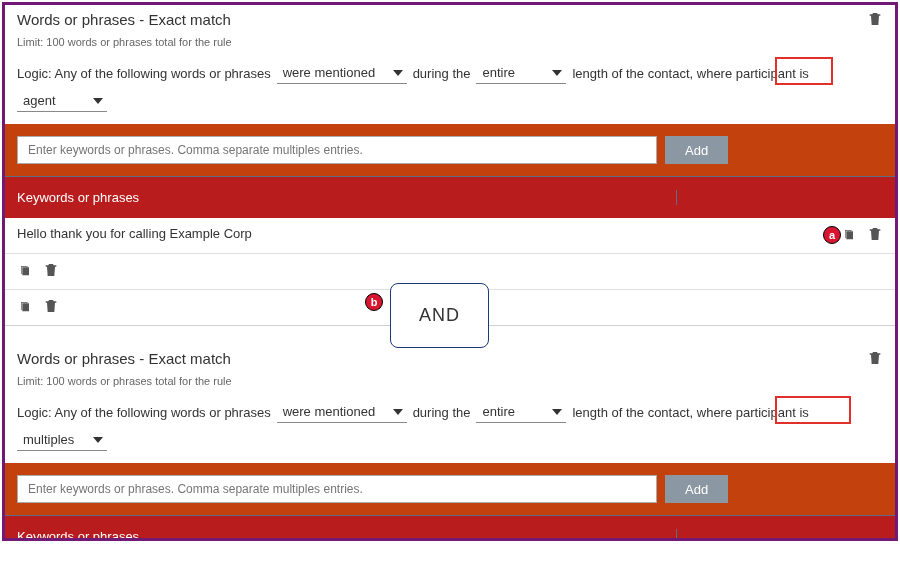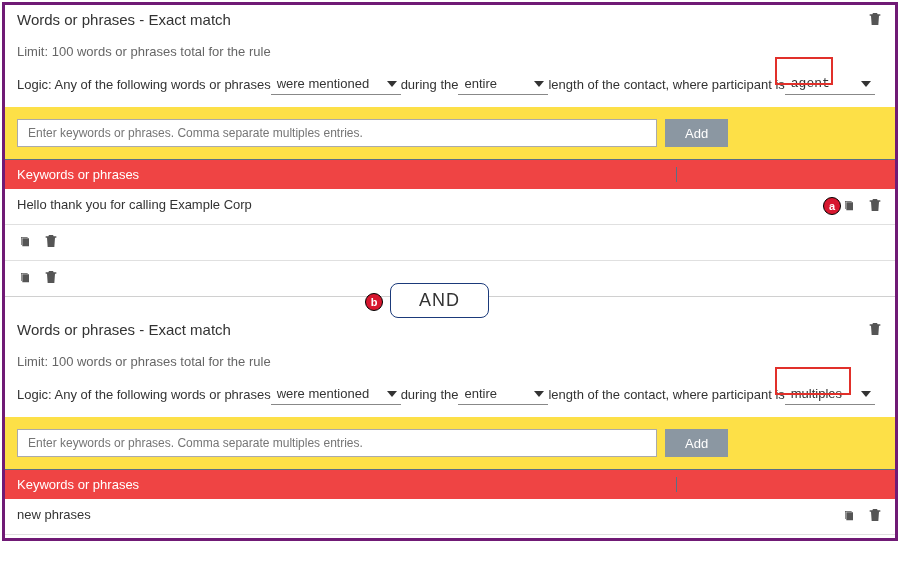--- a/index.html
+++ b/index.html
@@ -27,33 +27,34 @@
     display: flex;
     justify-content: space-between;
     align-items: flex-start;
   }
   .rule-title {
     font-size: 15px;
     color: #333;
     margin: 0;
   }
   .rule-limit {
-    font-size: 13px;
+    font-size: 11px;
     color: #666;
-    margin-top: 16px;
+    margin-top: 8px;
   }
   .trash-btn {
     cursor: pointer;
     color: #555;
   }
   .logic-row {
     margin-top: 14px;
     display: flex;
     align-items: center;
     flex-wrap: wrap;
+    gap: 6px;
     font-size: 13px;
     color: #333;
     padding-bottom: 12px;
   }
   .select-wrap {
     position: relative;
     display: flex;
     align-items: flex-start;
     border-bottom: 1px solid #888;
     padding: 3px 24px 3px 6px;
@@ -67,21 +68,21 @@
     transform: translateY(-50%);
   }
   .select-wide { min-width: 130px; }
   .select-participant { min-width: 90px; }
   .red-outline {
     position: absolute;
     border: 2px solid #e1302a;
     pointer-events: none;
   }
   .input-bar {
-    background: #fde047;
+    background: #c2410c;
     padding: 12px;
     display: flex;
     gap: 8px;
     align-items: center;
     margin: 0 -12px;
   }
   .kw-input {
     flex: 0 0 640px;
     height: 28px;
     border: 1px solid #aaa;
@@ -92,23 +93,23 @@
   .add-btn {
     background: #8b97a2;
     color: #fff;
     border: none;
     height: 28px;
     padding: 0 20px;
     font-size: 13px;
     cursor: pointer;
   }
   .table-head {
-    background: #ef4444;
+    background: #b91c1c;
     color: #fff;
-    padding: 7px 12px;
+    padding: 13px 12px;
     font-size: 13px;
     display: flex;
     margin: 0 -12px;
     border-top: 1px solid #5a6f85;
   }
   .table-head .col1 { flex: 0 0 660px; border-right: 1px solid #5a6f85; }
   .kw-row {
     display: flex;
     align-items: flex-start;
     padding: 8px 12px;
@@ -133,21 +134,21 @@
     align-items: center;
     justify-content: center;
     position: absolute;
   }
   .and-pill {
     position: absolute;
     left: 385px;
     border: 1.5px solid #1b3a7a;
     border-radius: 8px;
     background: #fff;
-    padding: 6px 28px;
+    padding: 21px 28px;
     font-size: 18px;
     letter-spacing: 1px;
     z-index: 5;
   }
   .tri {
     width: 0; height: 0;
     border-left: 5px solid transparent;
     border-right: 5px solid transparent;
     border-top: 6px solid #333;
     display: inline-block;
@@ -176,21 +177,21 @@
       <span class="select-wrap select-wide">
         <span>were mentioned</span>
         <span class="tri"></span>
       </span>
       <span>during the</span>
       <span class="select-wrap">
         <span>entire</span>
         <span class="tri"></span>
       </span>
       <span>length of the contact, where participant is</span>
-      <span class="select-wrap select-participant" style="position:relative;font-family:Liberation Mono, monospace;">
+      <span class="select-wrap select-participant" style="position:relative;">
         <span>agent</span>
         <span class="tri"></span>
       </span>
     </div>
     <div class="red-outline" style="top:52px; left:770px; width:58px; height:28px;"></div>
 
     <div class="input-bar">
       <input class="kw-input" type="text" placeholder="Enter keywords or phrases. Comma separate multiples entries." style="">
       <button class="add-btn">Add</button>
     </div>

